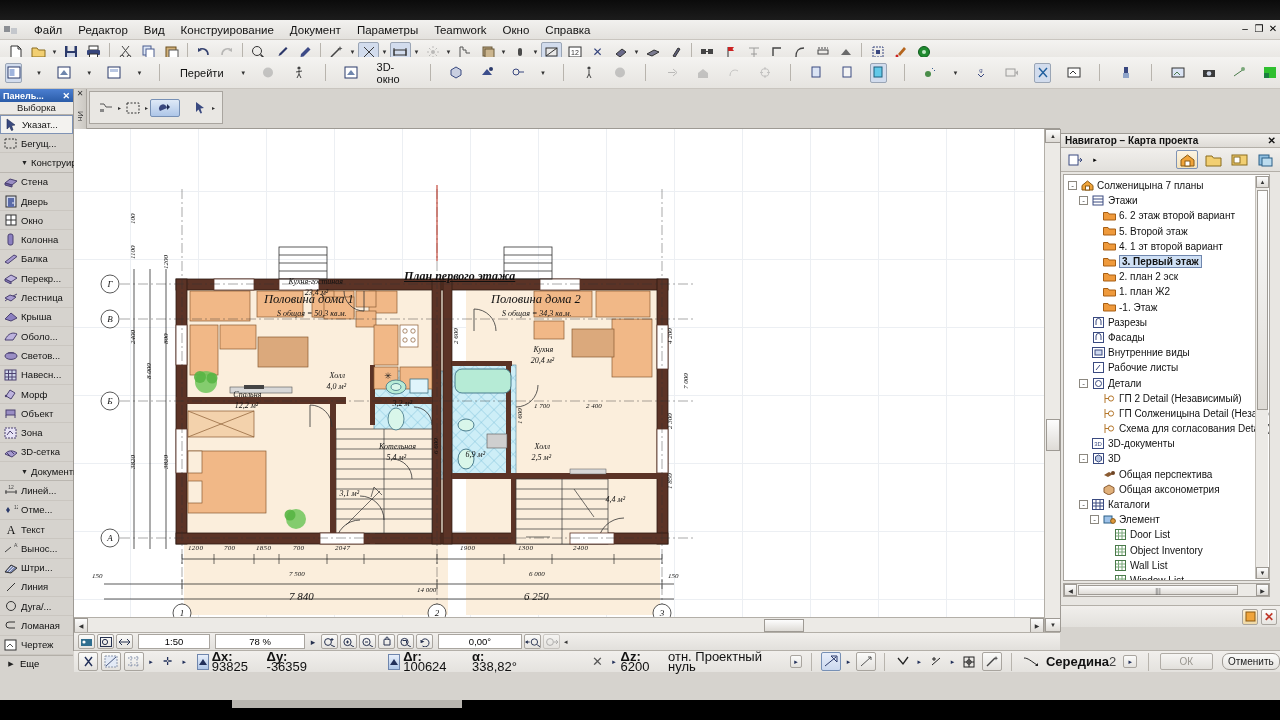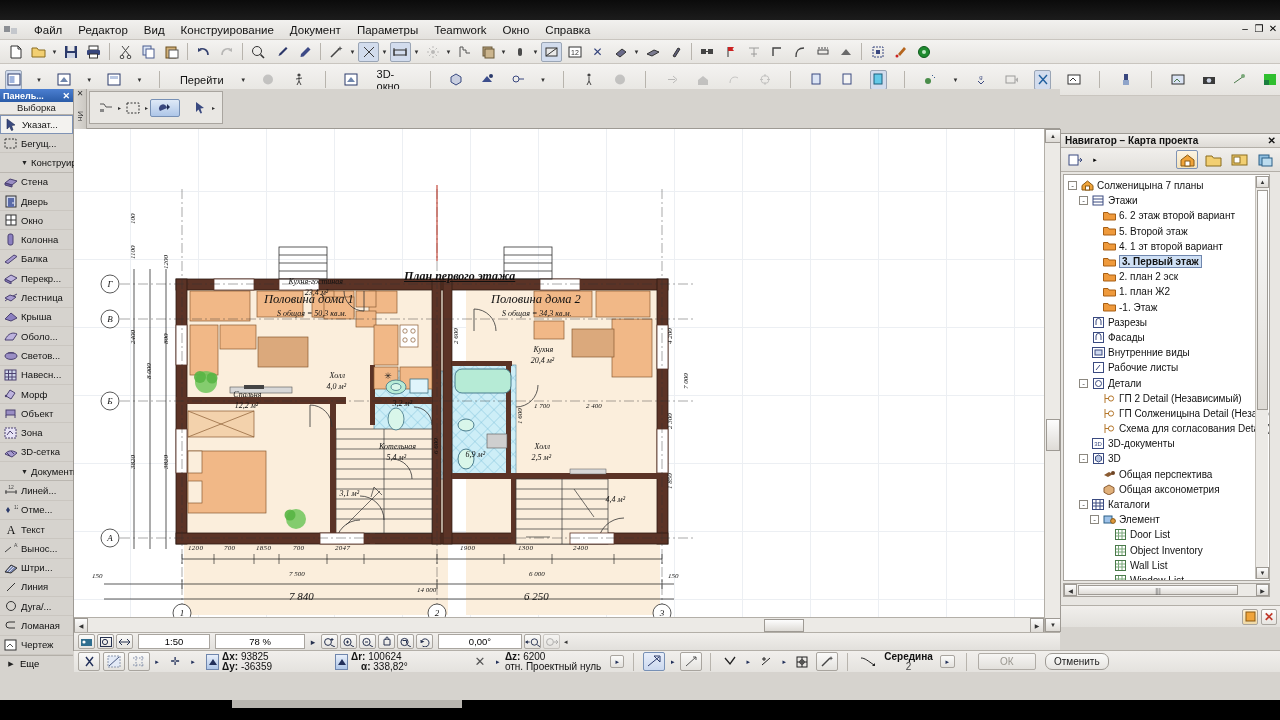--- a/index.html
+++ b/index.html
@@ -33,21 +33,21 @@
   .menuitem { padding: 2px 8px; font-size: 11.5px; color: #111; white-space: nowrap; }
 
   
   .toolbar {
     position: absolute; left: 0; width: 1280px; height: 24px;
     background: linear-gradient(#f4f3f1, #e6e4e0);
     border-bottom: 1px solid #c9c5bf;
     display: flex; align-items: center; padding-left: 4px;
   }
   .tb1 { top: 40px; }
-  .tb2 { top: 64px; height: 32px; gap: 12px; }
+  .tb2 { top: 57px; height: 32px; gap: 12px; }
   .tbtn {
     width: 21px; height: 20px; margin: 0 1px; position: relative;
     display: flex; align-items: center; justify-content: center;
     font-size: 12px; color: #31407a;
   }
   .tbtn.on { border: 1px solid #9aa5b5; background: #d2dced; border-radius: 2px; }
   .tsep { width: 1px; height: 17px; background: #b8b4ad; margin: 0 4px; }
   .tarrow { width: 9px; height: 20px; display:flex; align-items:center; justify-content:center;
             font-size: 6px; color:#333; }
   .tlabel { font-size: 11px; padding: 0 4px; color: #111; }
@@ -139,22 +139,22 @@
   .coordbar {
     position: absolute; left: 74px; top: 650px; width: 1206px; height: 22px;
     background: linear-gradient(#f1efec,#e4e2de); border-top:1px solid #b3afa8;
     display:flex; align-items:center; padding-left:4px; gap:3px;
   }
   .cbtn { width: 22px; height: 19px; display:flex;align-items:center;justify-content:center;
           border:1px solid #a9a59f; background:linear-gradient(#fbfbfa,#e3e1dd); border-radius:2px;
           font-size:11px; color:#22305a; }
   .cbtn.flat { border:none; background:none; }
   .cgroup { display:flex; align-items:center; gap:3px; }
-  .cpair { display:flex; flex-direction:column; justify-content:center; line-height:10px;
-           font-size:10px; color:#111; }
+  .cpair { display:flex; flex-direction:row; justify-content:center; line-height:10px;
+           font-size:13px; color:#111; }
   .cpair b { font-weight:bold; }
   .bluebox { width:13px; height:16px; background:linear-gradient(#e8effa,#aec6e8);
              border:1px solid #6f86ad; display:flex;align-items:center;justify-content:center; }
   .bluebox i { width:0;height:0;border-left:4px solid transparent;border-right:4px solid transparent;
                border-bottom:6px solid #22305a; display:block; }
   .okbtn { width: 58px; height: 17px; border:1px solid #b0aca6; border-radius:2px;
            background:linear-gradient(#f6f5f3,#e2e0dc); color:#9a9790;
            display:flex;align-items:center;justify-content:center; font-size:10px; }
   .canbtn { width: 64px; height: 17px; border:1px solid #9e9a94; border-radius:2px;
             background:linear-gradient(#fbfbfa,#e6e4e0); color:#222;

